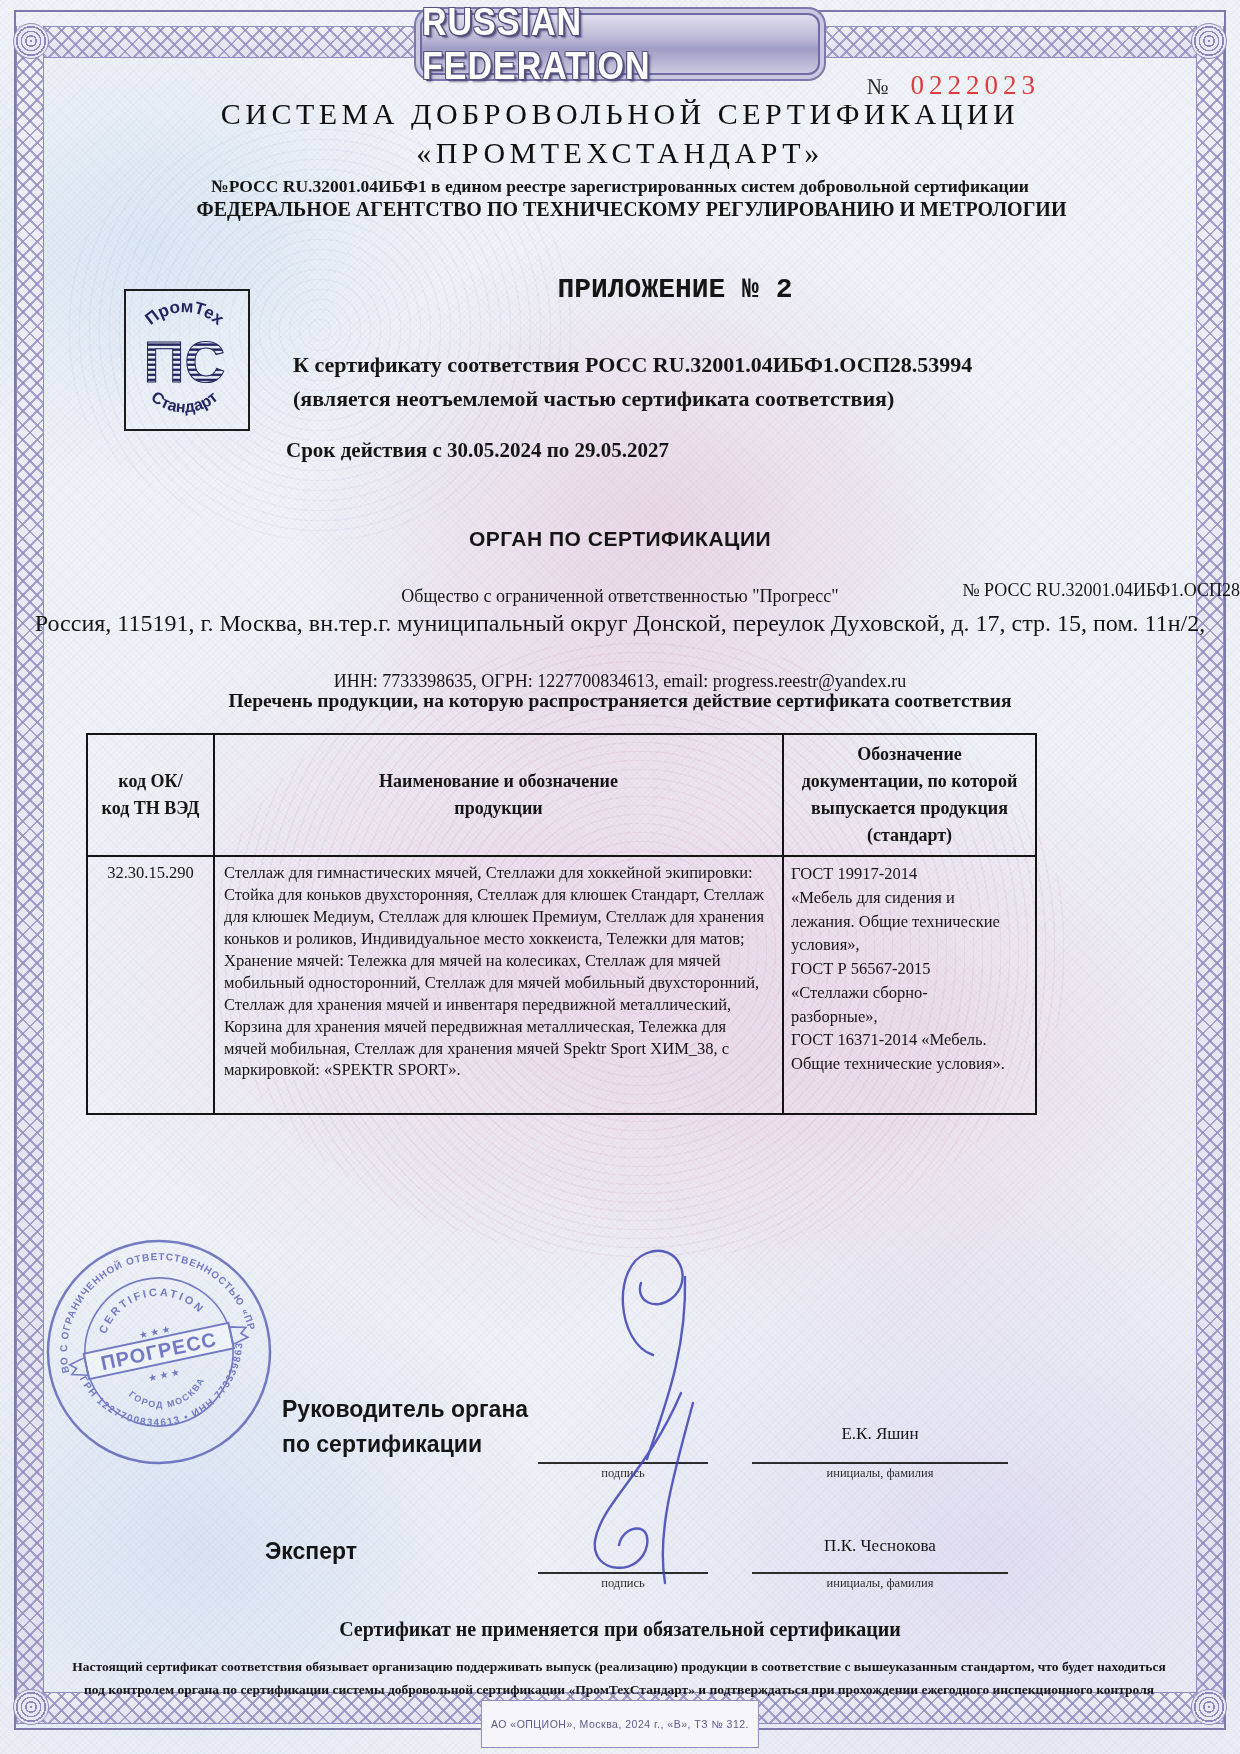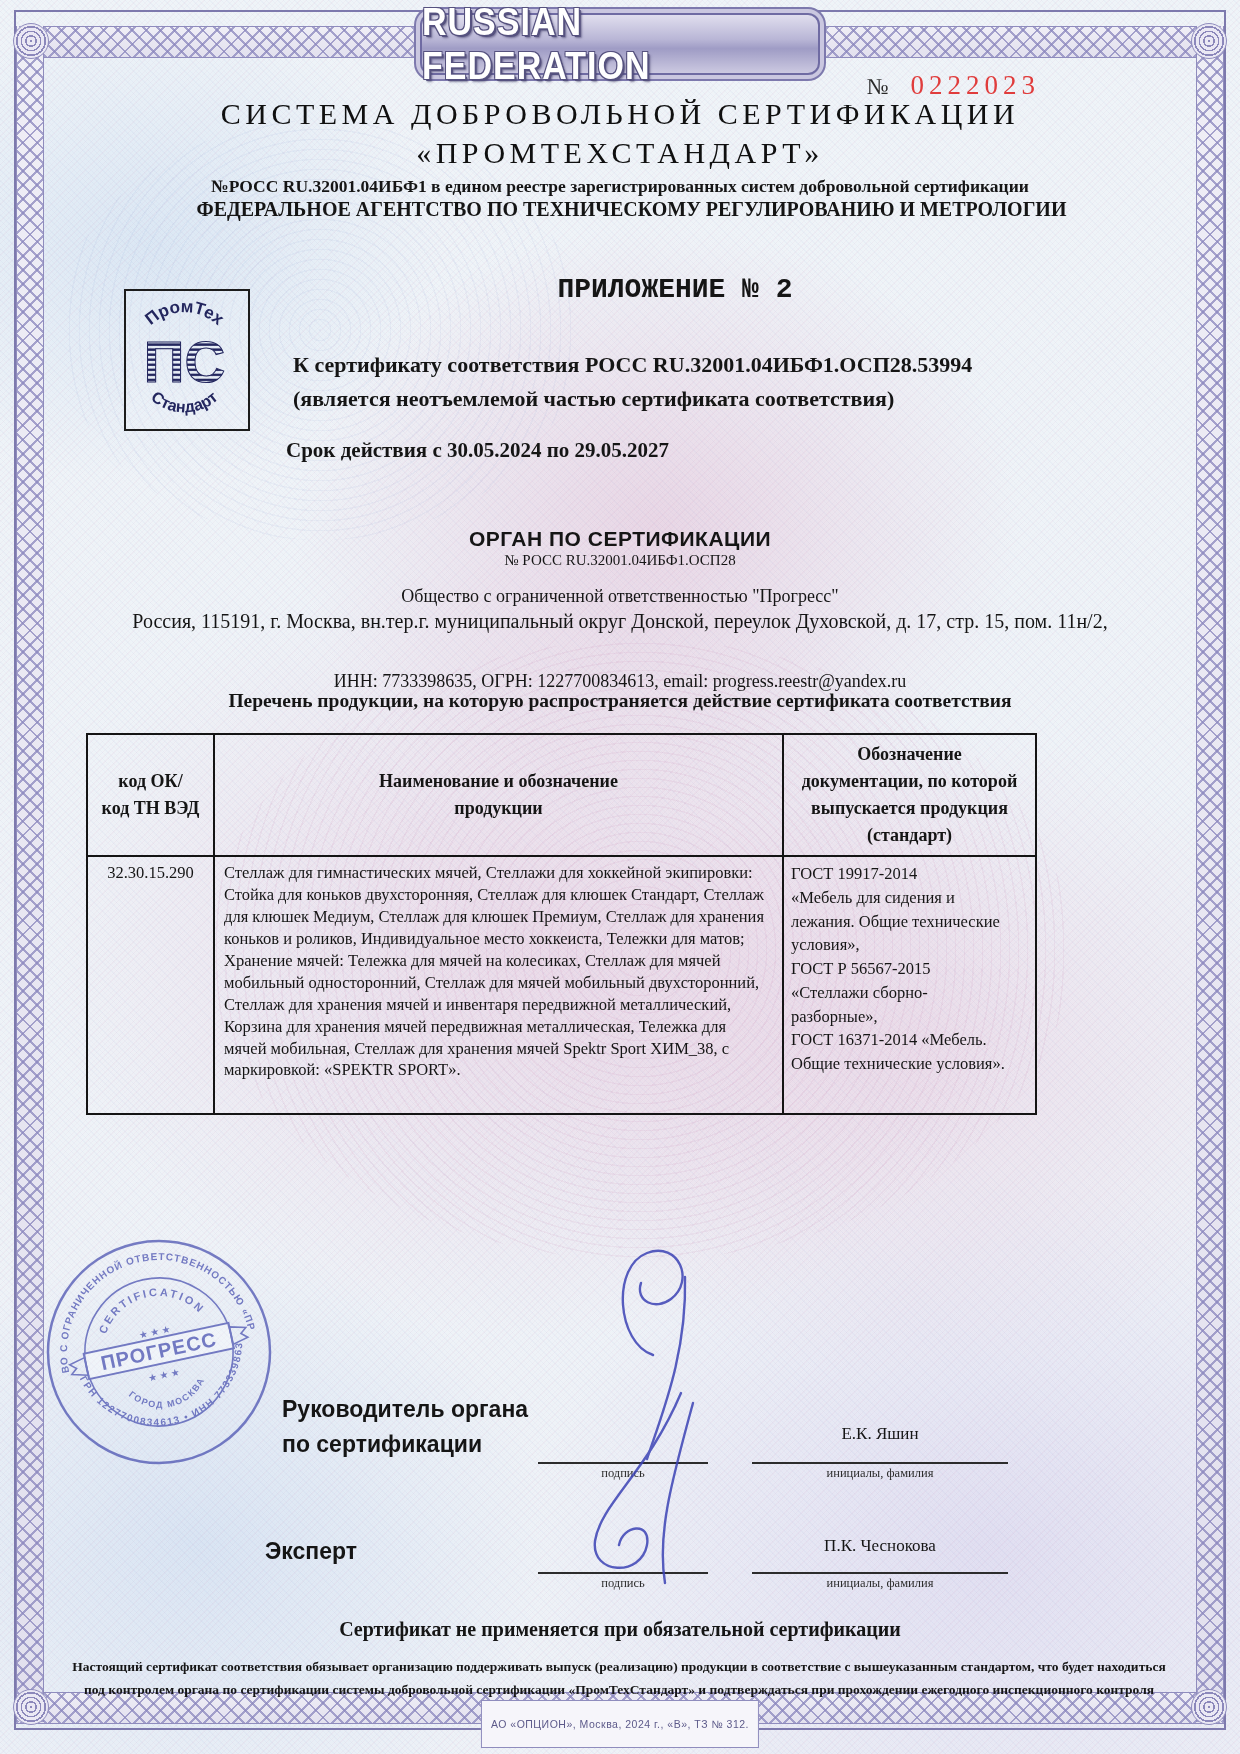--- a/index.html
+++ b/index.html
@@ -57,23 +57,23 @@
   .title-main{font-size:30px;letter-spacing:4.5px;color:#101010;}
   .t1{top:97px;}
   .t2{top:136px;}
   .reg-line{top:176px;font-size:17.5px;font-weight:bold;}
   .agency-line{top:198px;font-size:20px;font-weight:bold;padding-left:23px;}
   .appendix{top:274px;left:110px;right:0;text-align:center;font-family:Liberation Mono, monospace;font-weight:bold;font-size:28px;}
   .logo-box{left:124px;top:289px;width:122px;height:138px;border:2.5px solid #1c1c1c;background:rgba(255,255,255,.12);}
   .cert-ref{left:286px;top:348px;width:780px;font-size:22px;font-weight:bold;line-height:34px;margin-left:7px;}
   .validity{left:286px;top:438px;font-size:21px;font-weight:bold;}
   .org-h{top:527px;font-family:"Liberation Sans",sans-serif;font-weight:bold;font-size:21px;letter-spacing:.5px;}
-  .org-no{top:552px;font-size:15px;}
+  .org-no{top:580px;font-size:18px;text-align:right;}
   .org-name{top:586px;font-size:18px;}
-  .org-addr{top:610px;font-size:20px;}
+  .org-addr{top:610px;font-size:24px;}
   .org-req{top:634px;font-size:18px;margin-top:37px;}
   .products-h{top:690px;font-size:19.5px;font-weight:bold;}
   
   .products-table{position:absolute;left:86px;top:733px;border-collapse:collapse;table-layout:fixed;width:949px;}
   .products-table td,.products-table th{border:2px solid #141414;vertical-align:middle;background:transparent;}
   .products-table th{font-size:18px;font-weight:bold;text-align:center;line-height:1.5;height:118px;}
   .products-table td{vertical-align:top;font-size:16.5px;height:246px;}
   .td-code{text-align:center;padding-top:6px;font-size:17px;}
   .td-name{padding:5px 10px 5px 9px;line-height:1.33;text-align:left;}
   .td-docs{padding:5px 4px 5px 7px;line-height:1.44;text-align:left;}

